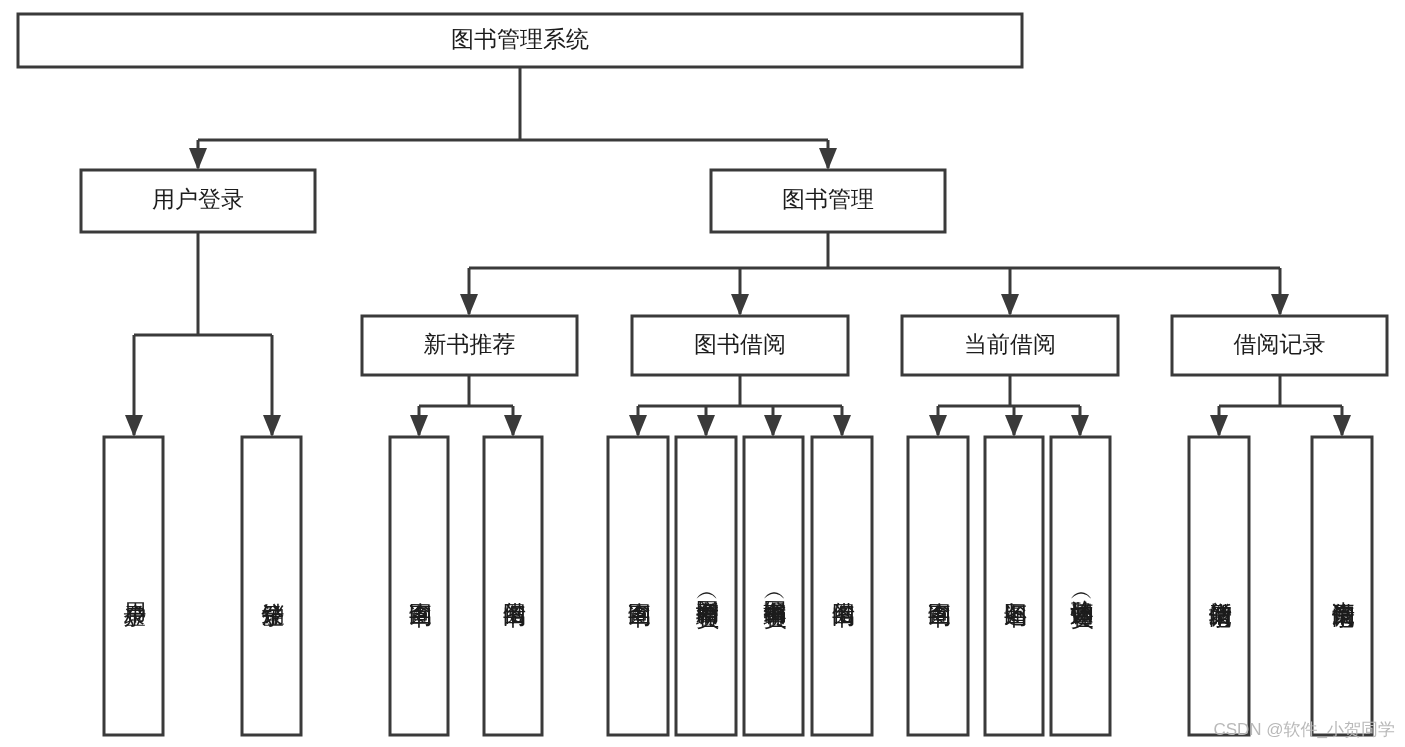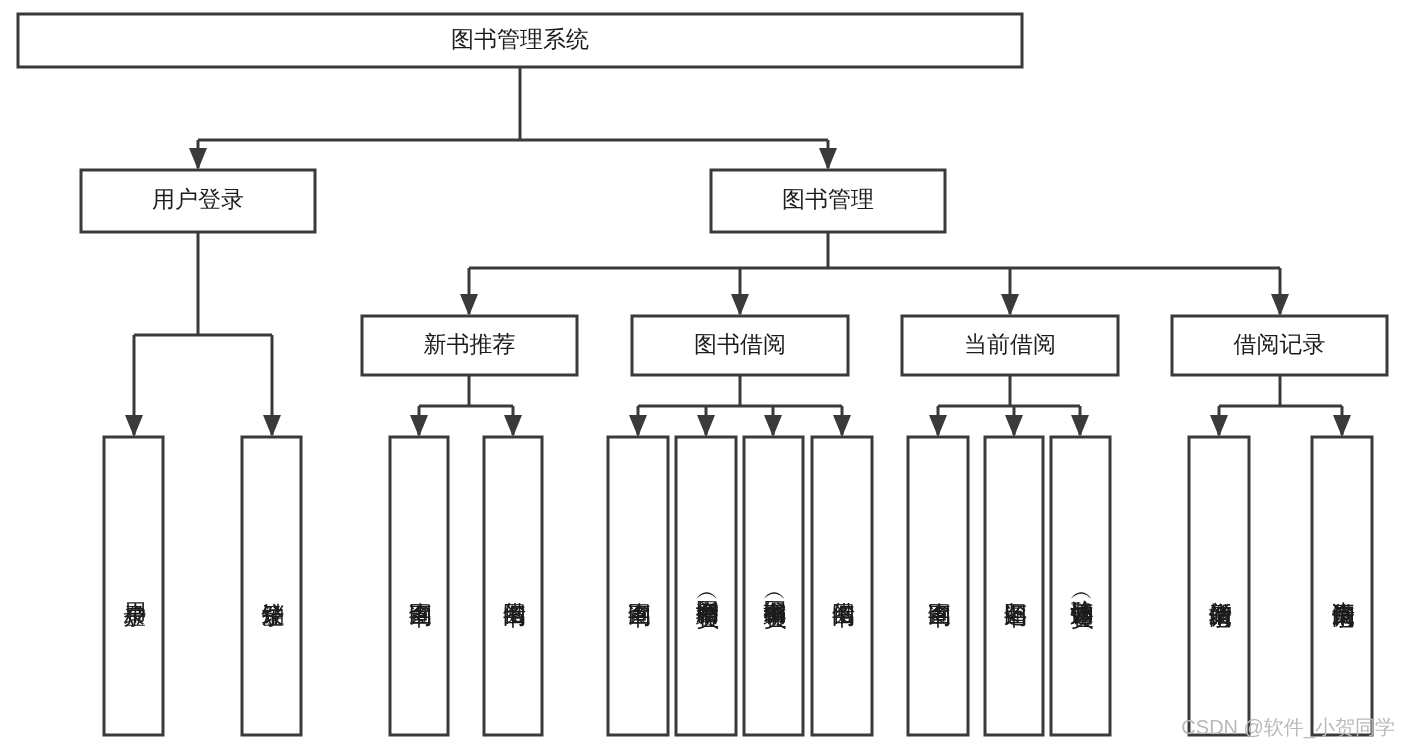--- a/index.html
+++ b/index.html
@@ -58,21 +58,21 @@
     dominant-baseline: middle;
     writing-mode: vertical-rl;
     text-orientation: upright;
     letter-spacing: 1px;
   }
   .watermark {
     position: absolute;
     right: 10px;
     bottom: 6px;
     font-family: "Liberation Sans", "DejaVu Sans", sans-serif;
-    font-size: 20px;
+    font-size: 17px;
     color: #b9b9b9;
     white-space: nowrap;
     user-select: none;
   }
 </style>
 </head>
 <body>
 
 <div id="diagram-root">
   <svg class="flow" viewBox="0 0 1405 747">

